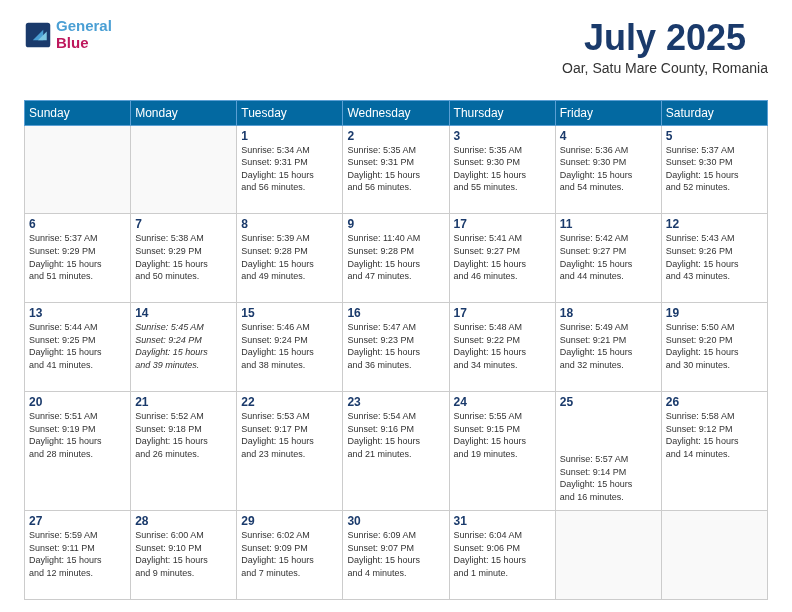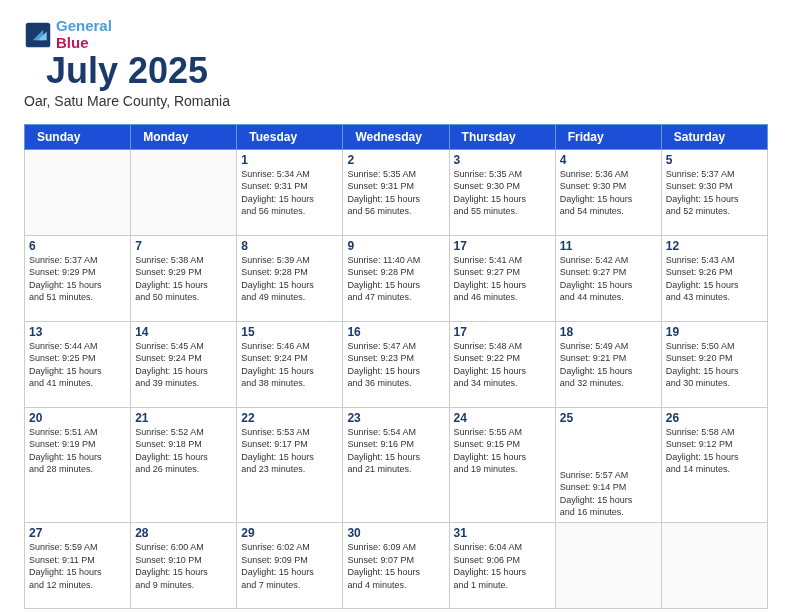--- a/index.html
+++ b/index.html
@@ -14,22 +14,21 @@
       width: 792px;
       height: 612px;
       padding: 18px 24px 12px 24px;
       display: flex;
       flex-direction: column;
     }
     .header {
       display: flex;
       justify-content: space-between;
       align-items: flex-start;
-      margin-bottom: 15px;
-      flex-direction: column;
+      margin-bottom: 24px;
     }
     .logo {
       display: flex;
       align-items: center;
       gap: 4px;
     }
     .logo-text {
       font-size: 15px;
       font-weight: bold;
       color: #1a3a6b;
@@ -57,25 +56,25 @@
       margin-top: 2px;
     }
     .calendar {
       flex: 1;
       border: 1px solid #ccc;
       border-collapse: collapse;
       width: 100%;
       table-layout: fixed;
     }
     .calendar th {
-      background-color: #1d4ed8;
+      background-color: #0369a1;
       color: #fff;
       font-size: 12px;
-      font-weight: bold;
-      padding: 5px 12px;
+      font-weight: normal;
+      padding: 5px 4px;
       text-align: left;
       border: 1px solid #5a9fd4;
     }
     .calendar td {
       vertical-align: top;
       border: 1px solid #ccc;
       padding: 3px 4px;
       font-size: 9.5px;
       color: #222;
       background: #fff;
@@ -228,21 +227,21 @@
         <tr class="week-row">
           <td>
             <span class="day-num">13</span>
             <div class="day-info" style="white-space: pre-line;">Sunrise: 5:44 AM
 Sunset: 9:25 PM
 Daylight: 15 hours
 and 41 minutes.</div>
           </td>
           <td>
             <span class="day-num">14</span>
-            <div class="day-info" style="white-space: pre-line;">Sunrise: 5:45 AM
+            <div class="day-info" style="white-space: pre-line; font-style: italic;">Sunrise: 5:45 AM
 Sunset: 9:24 PM
 Daylight: 15 hours
 and 39 minutes.</div>
           </td>
           <td>
             <span class="day-num">15</span>
             <div class="day-info" style="white-space: pre-line;">Sunrise: 5:46 AM
 Sunset: 9:24 PM
 Daylight: 15 hours
 and 38 minutes.</div>

